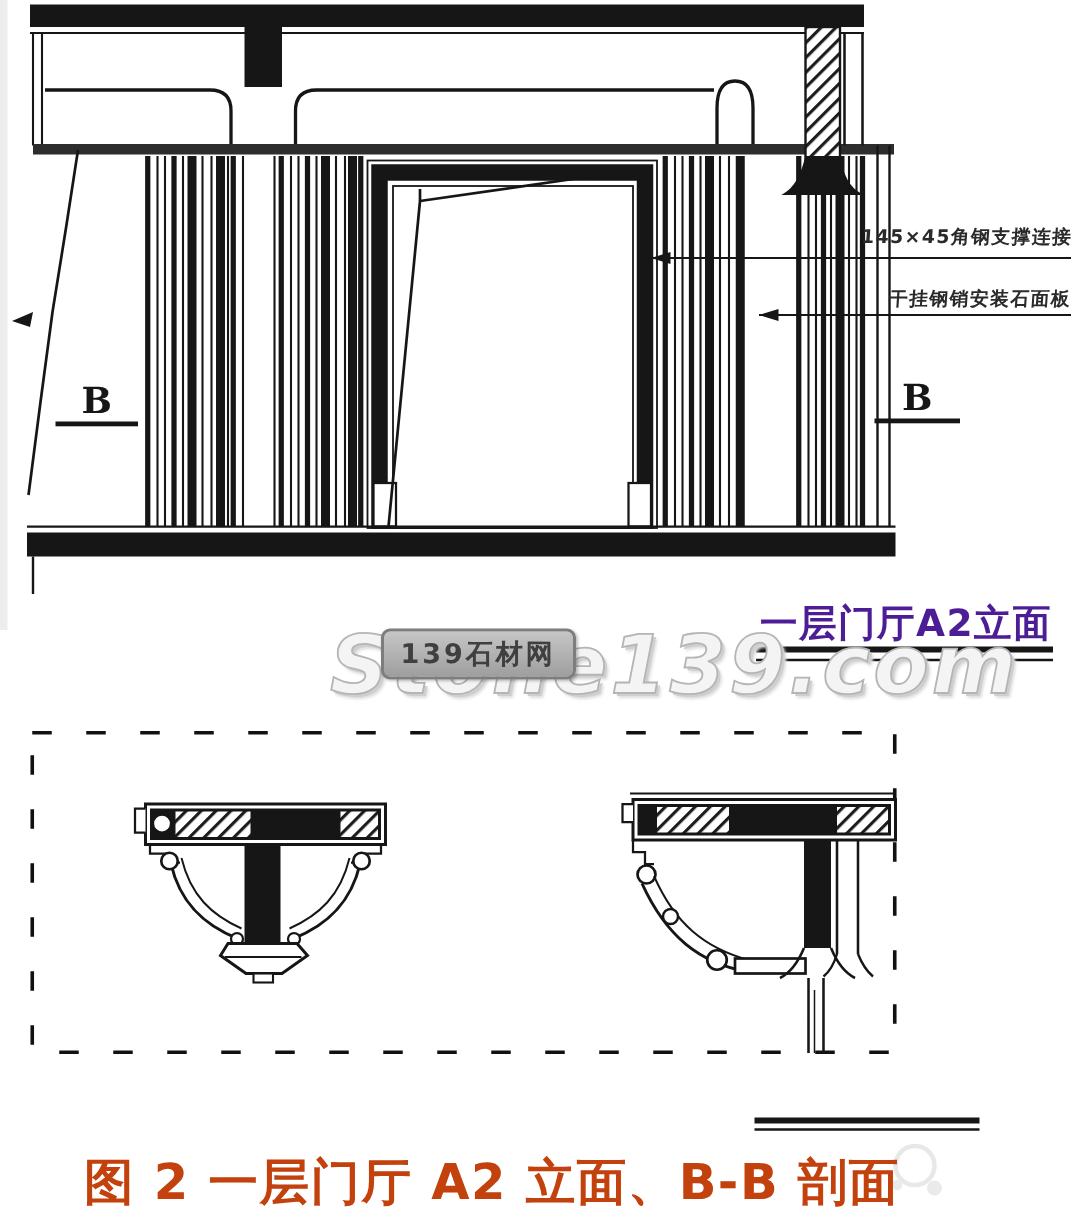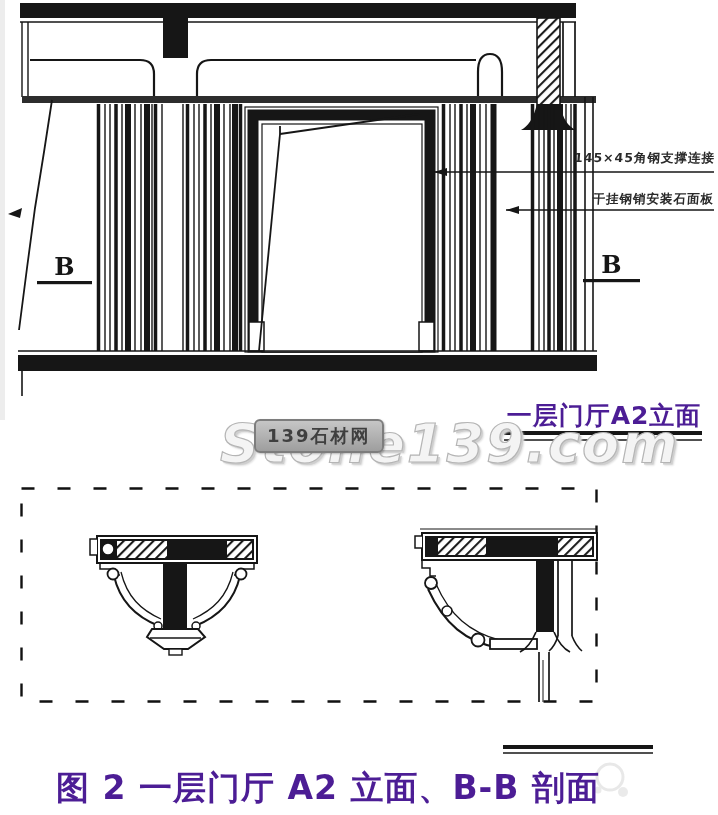--- a/index.html
+++ b/index.html
@@ -16,21 +16,21 @@
   .ann{
     width:140px;text-align:right;font-size:12.5px;letter-spacing:1px;color:#2a2a2a;
     font-weight:bold;transform:skewX(-4deg);
   }
   .caption{
     text-align:center;font-weight:bold;color:#4c1d95;letter-spacing:1px;
   }
   .cap-elev{left:505px;top:399px;width:198px;font-size:25px;}
   .cap-sec{left:504px;top:719px;width:150px;font-size:23px;}
   .fig-title{
-    left:56px;top:766px;font-size:33px;font-weight:bold;color:#4c1d95;letter-spacing:1px;
+    left:56px;top:766px;font-size:33px;font-weight:bold;color:#c2410c;letter-spacing:1px;
   }
   .wm-text{
     left:220px;top:412px;font-size:54px;font-weight:bold;font-style:italic;
     letter-spacing:2px;color:#f4f4f4;
     -webkit-text-stroke:1.2px #b5b5b5;
     text-shadow:2px 2px 0 #cfcfcf,3px 3px 2px #dedede;
   }
   .wm-badge{
     left:254px;top:419px;padding:3px 11px;border:2px solid #7d7d7d;border-radius:6px;
     background:linear-gradient(#c6c6c6,#9e9e9e);color:#3f3f3f;font-size:18px;

